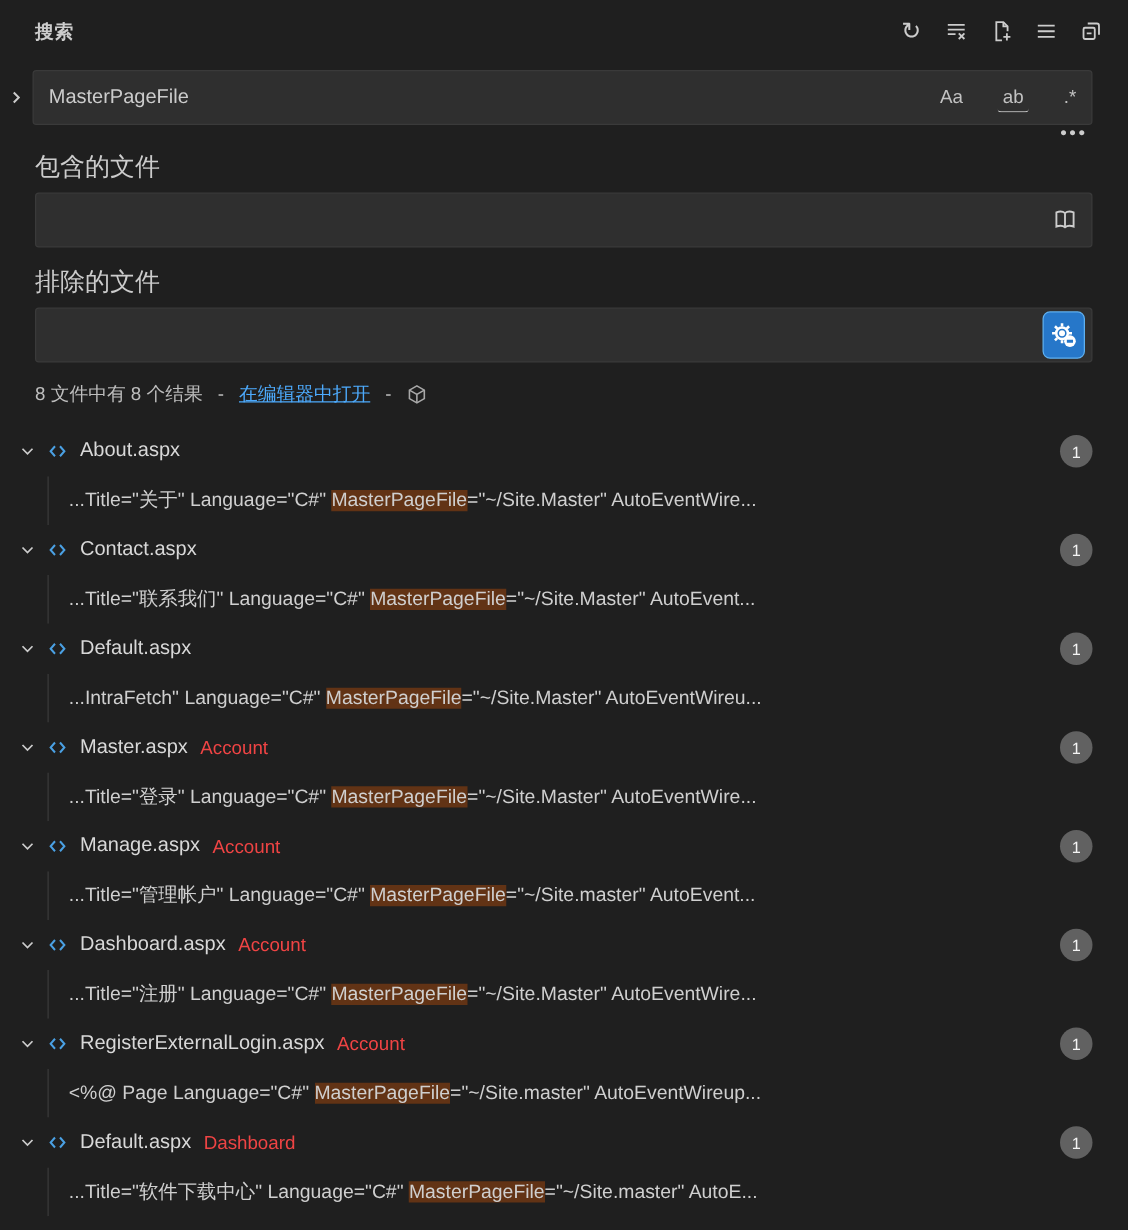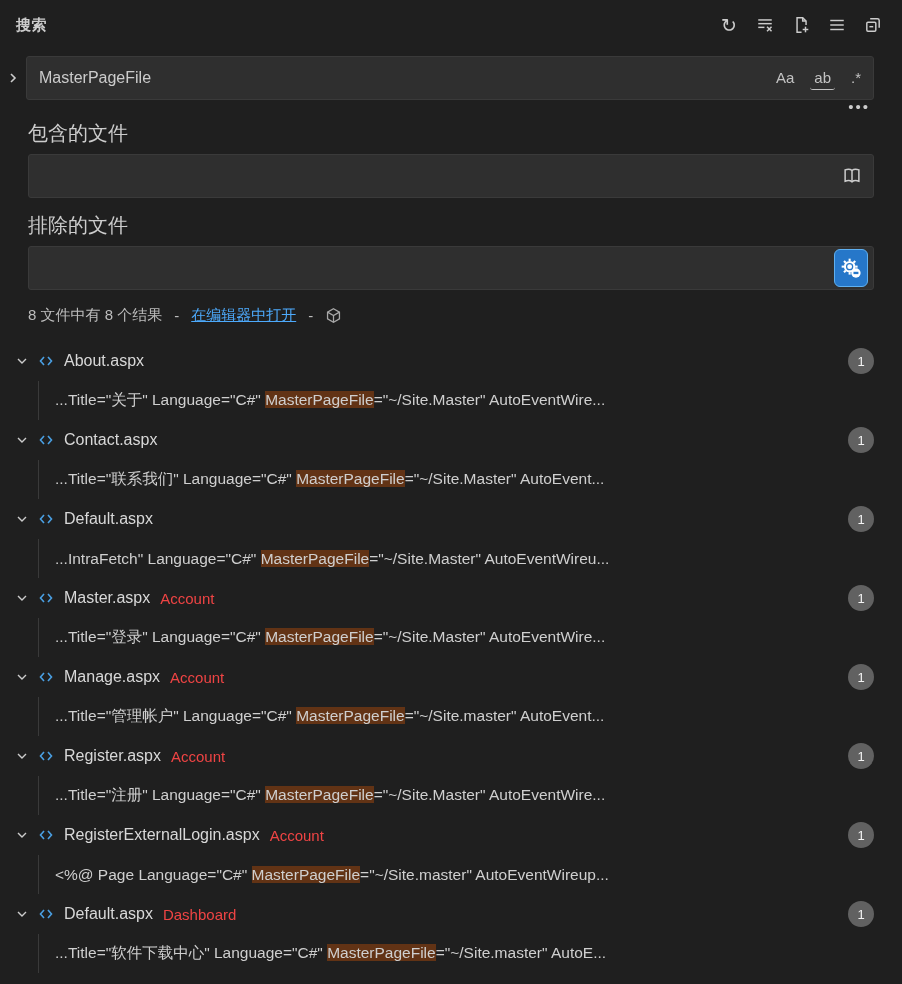--- a/index.html
+++ b/index.html
@@ -7,40 +7,40 @@
   body {
     background: #1f1f1f;
     color: #cccccc;
     font-family: "Liberation Sans", "DejaVu Sans", sans-serif;
     font-size: 16px;
     overflow: hidden;
   }
   svg { display: block; }
 
   
-  .header { display:flex; justify-content:space-between; align-items:center; height:50px; padding:0 16px 0 16px; }
+  .header { display:flex; justify-content:space-between; align-items:center; height:50px; padding:0 16px 0 28px; }
   .view-title { font-size:15px; font-weight:bold; color:#cccccc; letter-spacing:.5px; }
   .toolbar { display:flex; gap:10px; }
   .tbtn { width:26px; height:26px; display:flex; align-items:center; justify-content:center; color:#cccccc; border-radius:4px; cursor:pointer; }
   .tbtn svg { stroke:#cccccc; fill:none; stroke-width:1.3; }
   .refresh-glyph { font-size:19px; line-height:1; }
 
   
   .search-row { display:flex; align-items:center; padding:6px 28px 0 0; }
   .replace-toggle { width:26px; height:44px; display:flex; align-items:center; justify-content:center; cursor:pointer; }
   .replace-toggle svg { stroke:#cccccc; fill:none; stroke-width:1.6; }
   .searchbox {
     flex:1; height:44px; background:#2f2f2f; border:1px solid #3a3a3a; border-radius:3px;
     display:flex; align-items:center; padding:0 8px 0 12px;
   }
   .searchbox input {
     flex:1; background:transparent; border:none; outline:none;
     color:#cccccc; font-size:16px; font-family:"Liberation Sans","DejaVu Sans",sans-serif;
   }
-  .opt { color:#c2c2c2; font-size:15px; padding:2px 4px; margin-left:12px; border-radius:3px; cursor:pointer; line-height:1.2; }
+  .opt { color:#c2c2c2; font-size:15px; padding:2px 4px; margin-left:24px; border-radius:3px; cursor:pointer; line-height:1.2; }
   .opt-word { border-bottom:1.5px solid #c2c2c2; }
 
   
   .more-row { height:18px; padding:2px 32px 0 0; display:flex; justify-content:flex-end; }
   .more-btn { color:#cccccc; font-size:15px; letter-spacing:2px; line-height:10px; cursor:pointer; }
   .field-label { padding:0 28px; margin-top:2px; font-size:20px; color:#cccccc; }
   .text-field {
     margin:7px 28px 0; height:44px; background:#2f2f2f; border:1px solid #3a3a3a; border-radius:3px;
     display:flex; align-items:center; padding:0 5px 0 12px;
   }
@@ -308,21 +308,21 @@
           <svg width="16" height="16" viewBox="0 0 16 16">
             <polyline points="4,6 8,10 12,6"></polyline>
           </svg>
         </span>
       <span class="file-type-icon">
           <svg width="18" height="16" viewBox="0 0 16 16">
             <polyline points="6,4 2.5,8 6,12"></polyline>
             <polyline points="10,4 13.5,8 10,12"></polyline>
           </svg>
         </span>
-      <span class="fname">Register.aspx</span>
+      <span class="fname">Dashboard.aspx</span>
       <span class="folder">Account</span>
       <span class="badge">1</span>
     </div>
     <div class="match-row">
       <span class="indent-guide"></span>
       <span class="match-text"><span>...Title="注册" Language="C#" </span><span class="hl">MasterPageFile</span><span>="~/Site.Master" AutoEventWire...</span></span>
     </div>
   </div>
 
   <div class="result">

